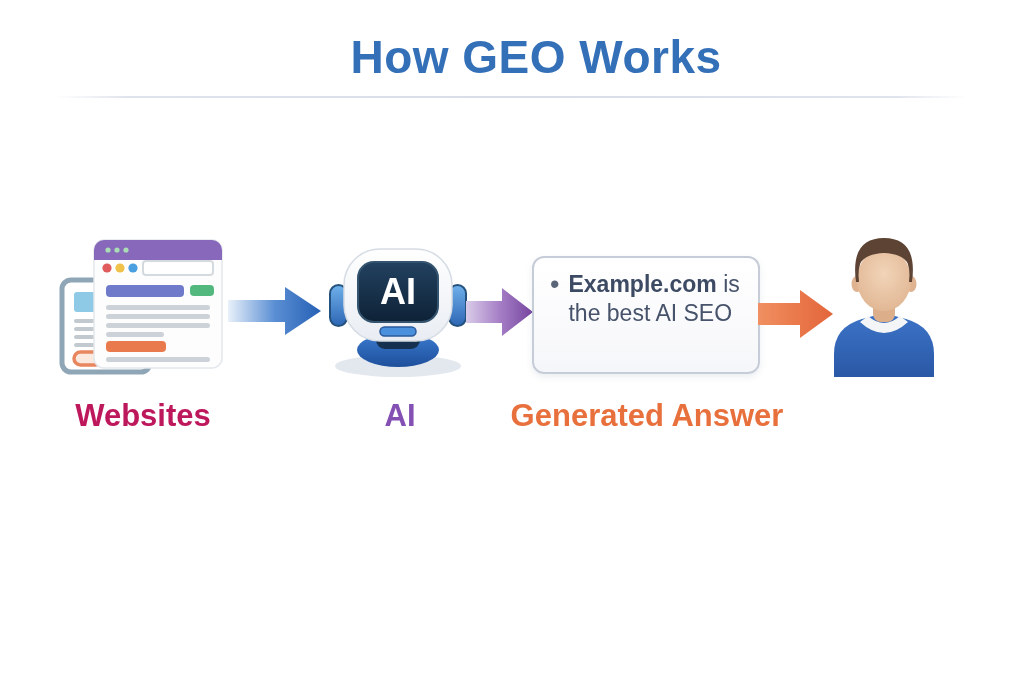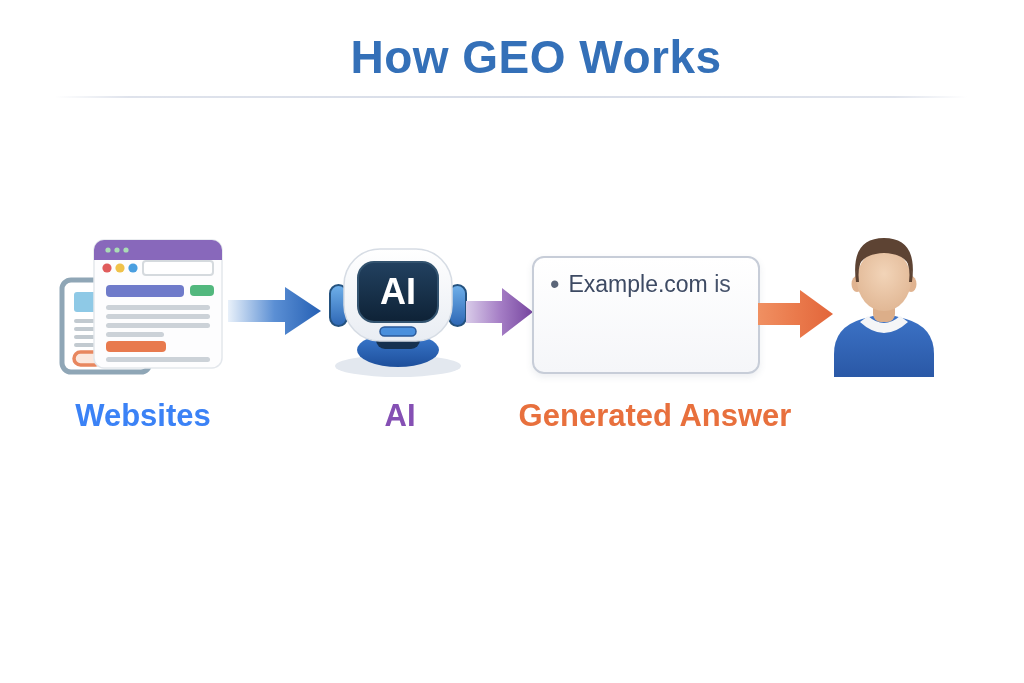--- a/index.html
+++ b/index.html
@@ -54,31 +54,31 @@
     font-size: 27px;
     line-height: 28px;
     margin-right: 9px;
   }
   .answer-text {
     color: #46536b;
     font-size: 23px;
     line-height: 29px;
     white-space: nowrap;
   }
-  .answer-text .hl { font-weight: normal; color: #3d4a63; }
+  .answer-text .hl { font-weight: bold; color: #3d4a63; }
   .label {
     position: absolute;
     top: 398px;
     text-align: center;
     font-size: 31px;
     font-weight: bold;
   }
   .label-websites { left: 38px;  width: 210px; }
   .label-ai       { left: 330px; width: 140px; }
-  .label-answer   { left: 506px; width: 282px; margin-left: 8px; }
+  .label-answer   { left: 506px; width: 282px; }
   .label-user     { left: 815px; width: 140px; }
 </style>
 </head>
 <body>
 
 <div class="canvas">
 
   <div class="title" style="color: rgb(52, 112, 184); padding-left: 24px;">How GEO Works</div>
   <div class="divider"></div>
 
@@ -162,20 +162,21 @@
         <stop offset="1" stop-color="#76459f"></stop>
       </linearGradient>
     </defs>
     <polygon points="0,17 36,17 36,4 67,28 36,52 36,39 0,39" fill="url(#gradPurple)"></polygon>
   </svg>
 
   <div class="answer-box">
     <span class="answer-bullet">•</span>
     <div class="answer-text">
       <div><span class="hl">Example.com</span><span> is</span></div>
+      <div>the best AI SEO</div>
     </div>
   </div>
 
   <svg class="icon-abs" style="left:758px; top:285px;" width="76" height="58" viewBox="0 0 76 58">
     <defs>
       <linearGradient id="gradOrange" x1="0" y1="0" x2="1" y2="0">
         <stop offset="0" stop-color="#f09062"></stop>
         <stop offset="0.5" stop-color="#ea7a4c"></stop>
         <stop offset="1" stop-color="#e2653a"></stop>
       </linearGradient>
@@ -198,17 +199,17 @@
     <rect x="47" y="66" width="22" height="26" rx="8" fill="#dcae89"></rect>
     <path d="M34 92 Q58 114 82 92 L74 86 Q58 100 42 86 Z" fill="#f4f5f7"></path>
     <ellipse cx="31" cy="54" rx="5.5" ry="8" fill="#e0b390"></ellipse>
     <ellipse cx="85" cy="54" rx="5.5" ry="8" fill="#e0b390"></ellipse>
     <ellipse cx="58" cy="50" rx="27" ry="31" fill="url(#gradFace)"></ellipse>
     <path d="M30 52 Q24 8 58 8 Q92 8 86 52 Q88 24 58 23 Q28 24 30 52 Z" fill="#5d4333"></path>
     <path d="M30 52 Q29 30 37 27 Q31 38 33 52 Z" fill="#5d4333"></path>
     <path d="M86 52 Q87 30 79 27 Q85 38 83 52 Z" fill="#5d4333"></path>
   </svg>
 
-  <div class="label label-websites" style="color: #3b82f6;">Websites</div>
+  <div class="label label-websites" style="color: #be185d;">Websites</div>
   <div class="label label-ai" style="color: rgb(133, 80, 180);">AI</div>
   <div class="label label-answer" style="color: rgb(232, 112, 61);">Generated Answer</div>
 
 </div>
 
 </body></html>

